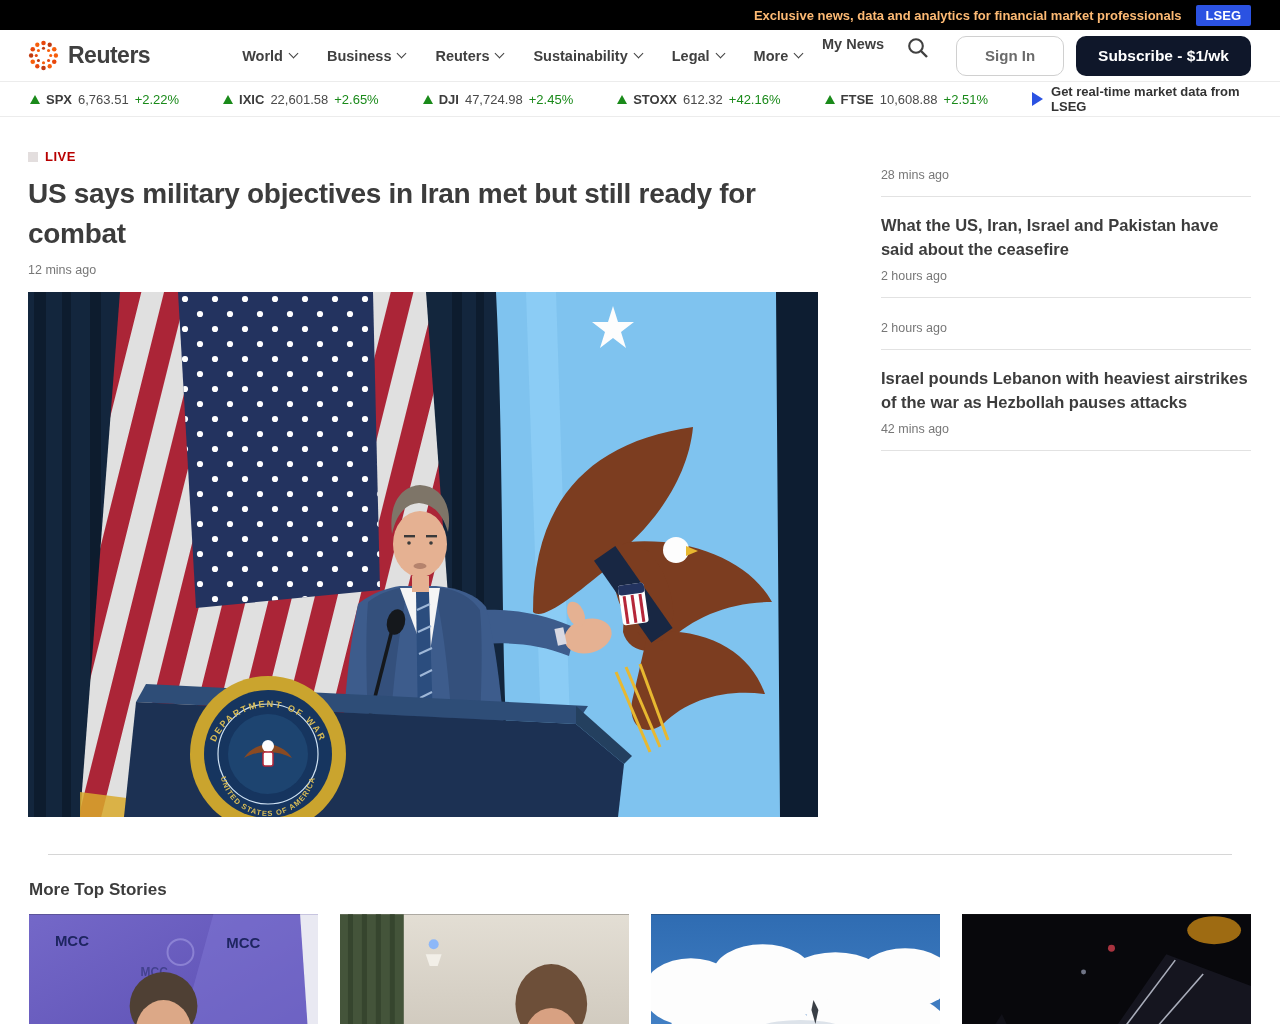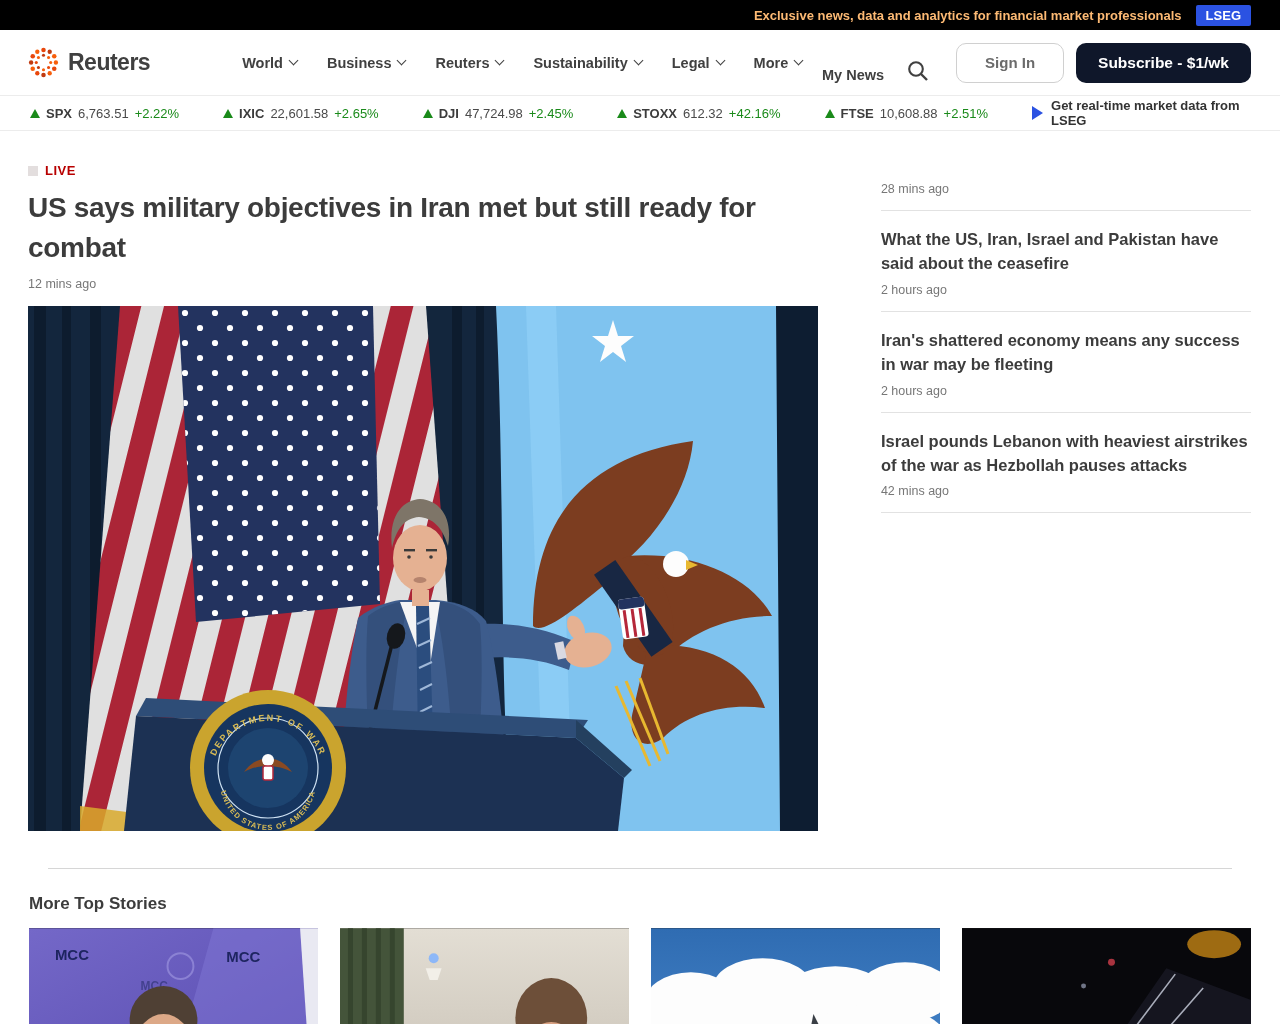--- a/index.html
+++ b/index.html
@@ -7,30 +7,30 @@
     font-family:"Liberation Sans", sans-serif; color:#3c3c3c; }
 
   
   .topbar { height:30px; background:#000; display:flex; align-items:center;
     justify-content:flex-end; padding-right:29px; gap:14px; }
   .topbar-text { color:#fdba74; font-size:13px; font-weight:bold; }
   .lseg-badge { background:#2b52e2; color:#fff; font-size:13px; font-weight:bold;
     padding:3px 10px; border-radius:2px; cursor:pointer; }
 
   
-  .header { height:66px; display:flex; align-items:center; padding:0 29px 0 28px;
+  .header { height:52px; display:flex; align-items:center; padding:0 29px 0 28px;
     border-bottom:1px solid #ececec; background:#fff; }
   .brand { display:flex; align-items:center; gap:9px; cursor:pointer; }
   .brand-word { font-size:23px; font-weight:bold; color:#404040; letter-spacing:-0.5px; }
   .nav { display:flex; align-items:center; gap:30px; margin-left:92px; }
   .nav-item { display:flex; align-items:center; font-size:14.5px; font-weight:600;
     color:#404040; cursor:pointer; }
   .chev { display:inline-block; width:7px; height:7px; border-right:1.7px solid #404040;
     border-bottom:1.7px solid #404040; transform:rotate(45deg); margin-left:7px; margin-top:-4px; }
-  .header-right { margin-left:auto; display:flex; align-items:flex-end; }
+  .header-right { margin-left:auto; display:flex; align-items:flex-start; }
   .mynews { font-size:14.5px; font-weight:600; color:#404040; cursor:pointer; }
   .search-btn { margin-left:22px; cursor:pointer; display:flex; align-items:center; }
   .signin-btn { margin-left:26px; height:40px; padding:0 28px; background:#fff;
     border:1px solid #d0d0d0; border-radius:10px; font-size:15px; font-weight:600;
     color:#6b6b6b; cursor:pointer; font-family:inherit; }
   .subscribe-btn { margin-left:12px; height:40px; padding:0 22px; background:#0f172a;
     border:none; border-radius:10px; font-size:15.5px; font-weight:bold; color:#fff;
     cursor:pointer; font-family:inherit; }
 
   
@@ -314,21 +314,20 @@
 
   <div class="side-col">
     <div class="side-item">
       <div class="side-time">28 mins ago</div>
     </div>
     <div class="side-item">
       <div class="side-title">What the US, Iran, Israel and Pakistan have said about the ceasefire</div>
       <div class="side-time">2 hours ago</div>
     </div>
     <div class="side-item">
-      <div class="side-title">Iran's shattered economy means any success in war may be fleeting</div>
       <div class="side-time">2 hours ago</div>
     </div>
     <div class="side-item">
       <div class="side-title">Israel pounds Lebanon with heaviest airstrikes of the war as Hezbollah pauses attacks</div>
       <div class="side-time">42 mins ago</div>
     </div>
   </div>
 </div>
 
 <hr class="page-divider">

